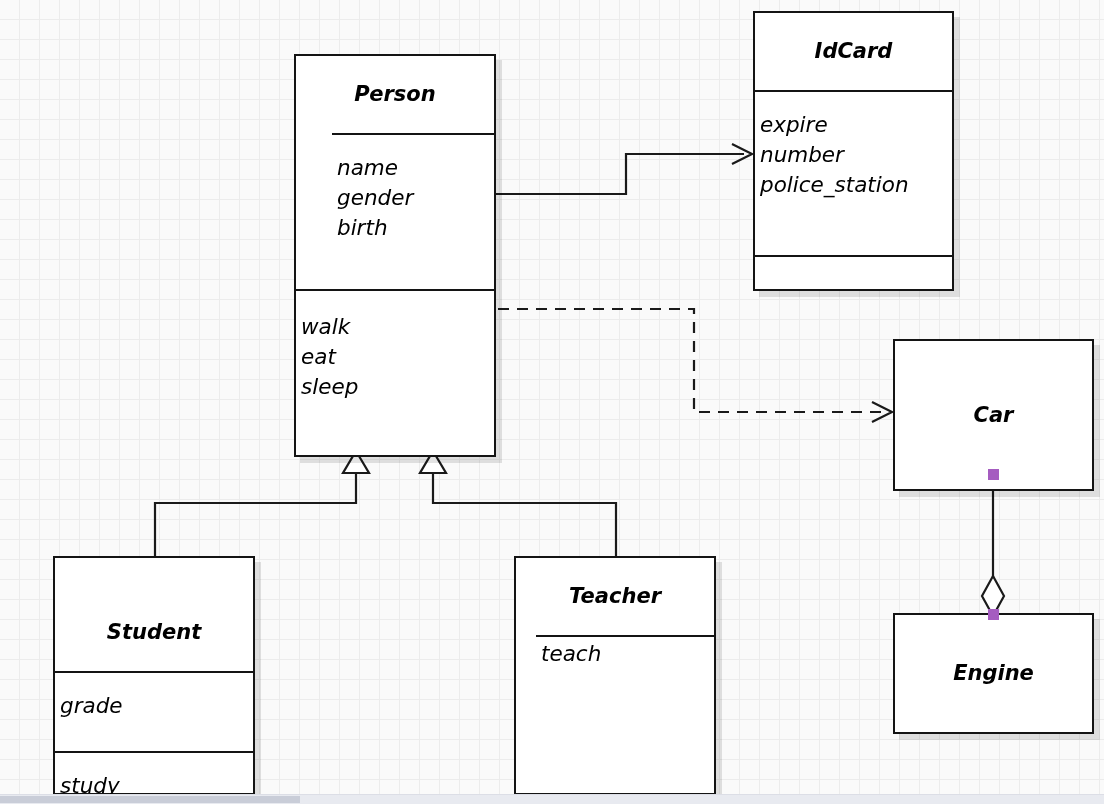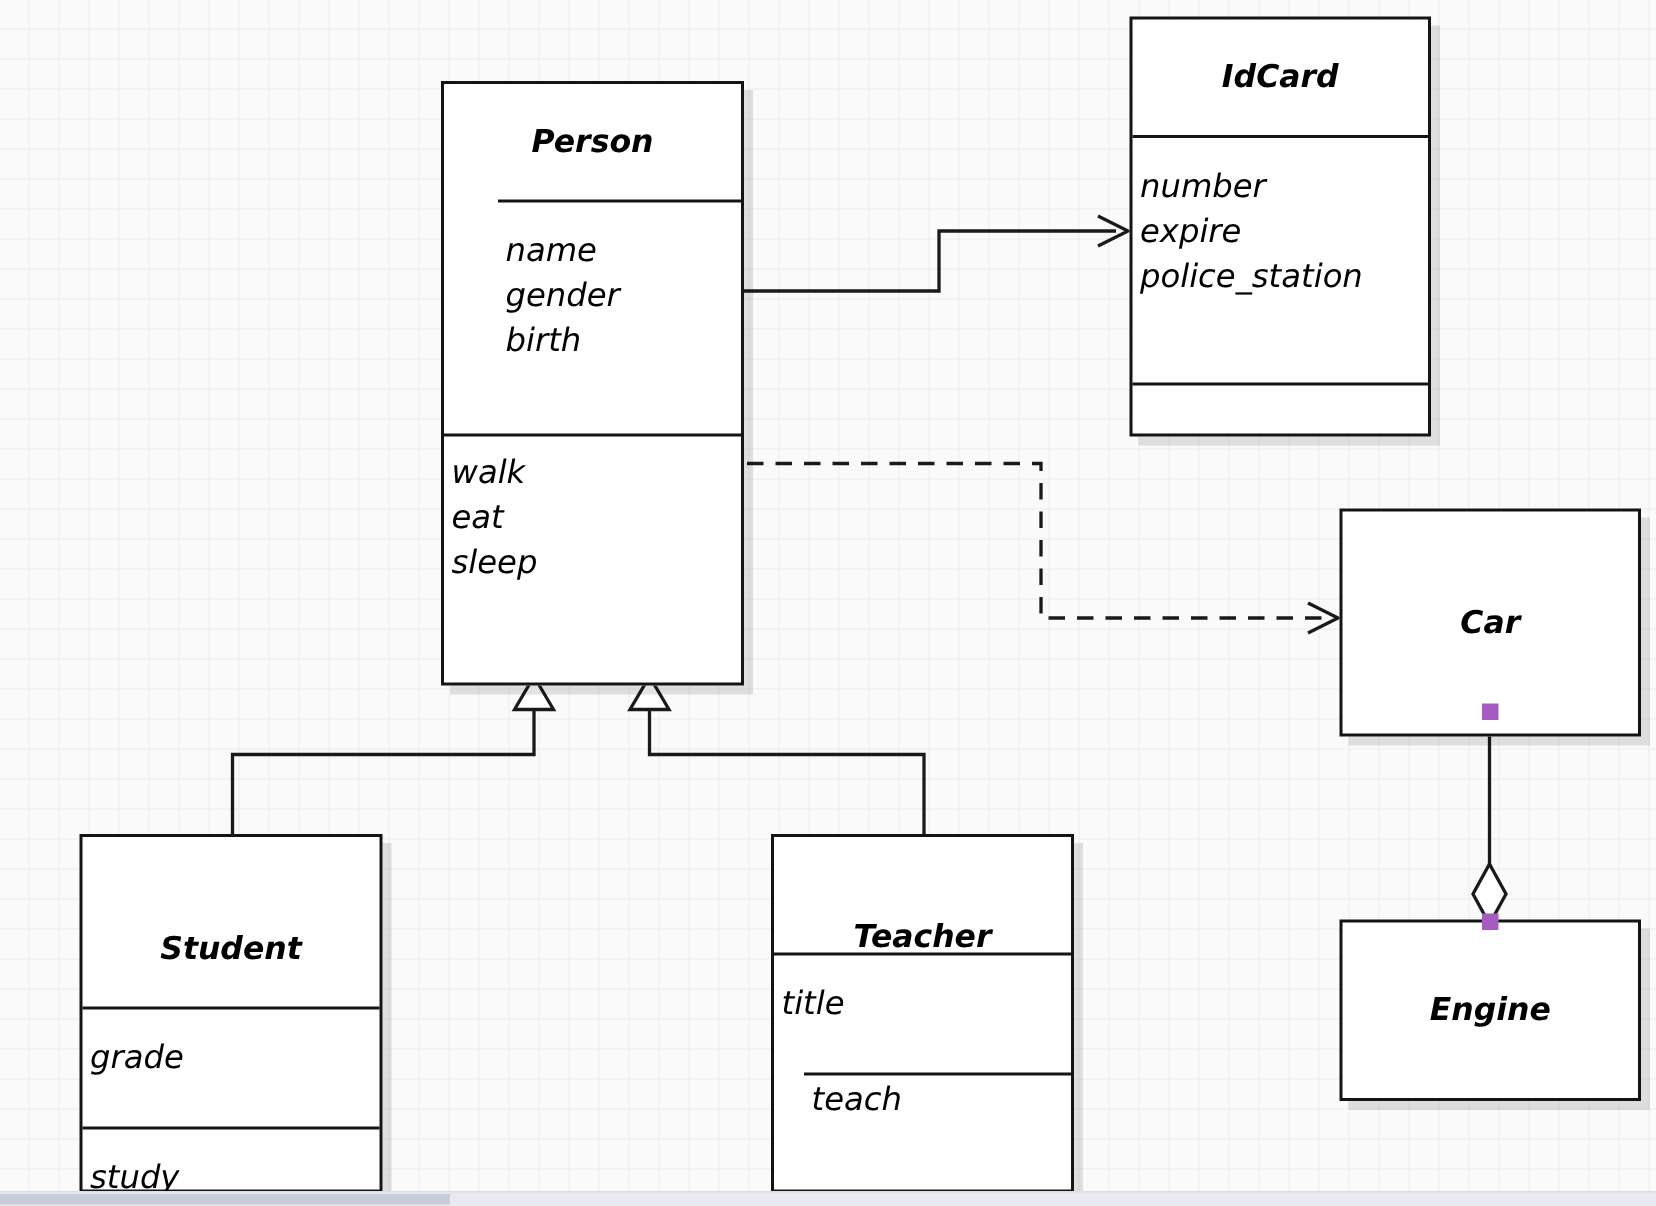--- a/index.html
+++ b/index.html
@@ -158,57 +158,54 @@
 
   <div class="uml-class" style="left:294px; top:54px; width:202px; height:403px;">
     <div class="compartment cmp-center" style="height:77px;">
       <span class="cls-name">Person</span>
     </div>
     <div class="compartment members" style="height:156px; padding-top:18px;margin-left:36px;">
       <div class="member">name</div>
       <div class="member">gender</div>
       <div class="member">birth</div>
     </div>
-    <div class="compartment members" style="height:166px; padding-top:10px;">
+    <div class="compartment members" style="height:166px; padding-top:21px;">
       <div class="member">walk</div>
       <div class="member">eat</div>
       <div class="member">sleep</div>
     </div>
   </div>
 
   <div class="uml-class" style="left:753px; top:11px; width:201px; height:280px;">
     <div class="compartment cmp-center" style="height:77px;">
       <span class="cls-name">IdCard</span>
     </div>
     <div class="compartment members" style="height:165px; padding-top:18px;">
+      <div class="member">expire</div>
       <div class="member">number</div>
-      <div class="member">expire</div>
       <div class="member">police_station</div>
     </div>
     <div class="compartment members" style="height:34px;"></div>
   </div>
 
   <div class="uml-class" style="left:53px; top:556px; width:202px; height:239px;">
     <div class="compartment cmp-center" style="height:77px;margin-top:36px;">
       <span class="cls-name">Student</span>
     </div>
     <div class="compartment members" style="height:80px; padding-top:18px;">
       <div class="member">grade</div>
     </div>
     <div class="compartment members" style="height:78px; padding-top:18px;">
       <div class="member">study</div>
     </div>
   </div>
 
   <div class="uml-class" style="left:514px; top:556px; width:202px; height:239px;">
-    <div class="compartment cmp-center" style="height:77px;align-items:flex-end;">
+    <div class="compartment cmp-center" style="height:77px;">
       <span class="cls-name">Teacher</span>
-    </div>
-    <div class="compartment members" style="height:80px; padding-top:18px;">
-      <div class="member">title</div>
     </div>
     <div class="compartment members" style="height:78px; padding-top:2px;margin-left:20px;">
       <div class="member">teach</div>
     </div>
   </div>
 
   <div class="uml-class cmp-center" style="left:893px; top:339px; width:201px; height:152px;">
     <span class="cls-name">Car</span>
   </div>
 

